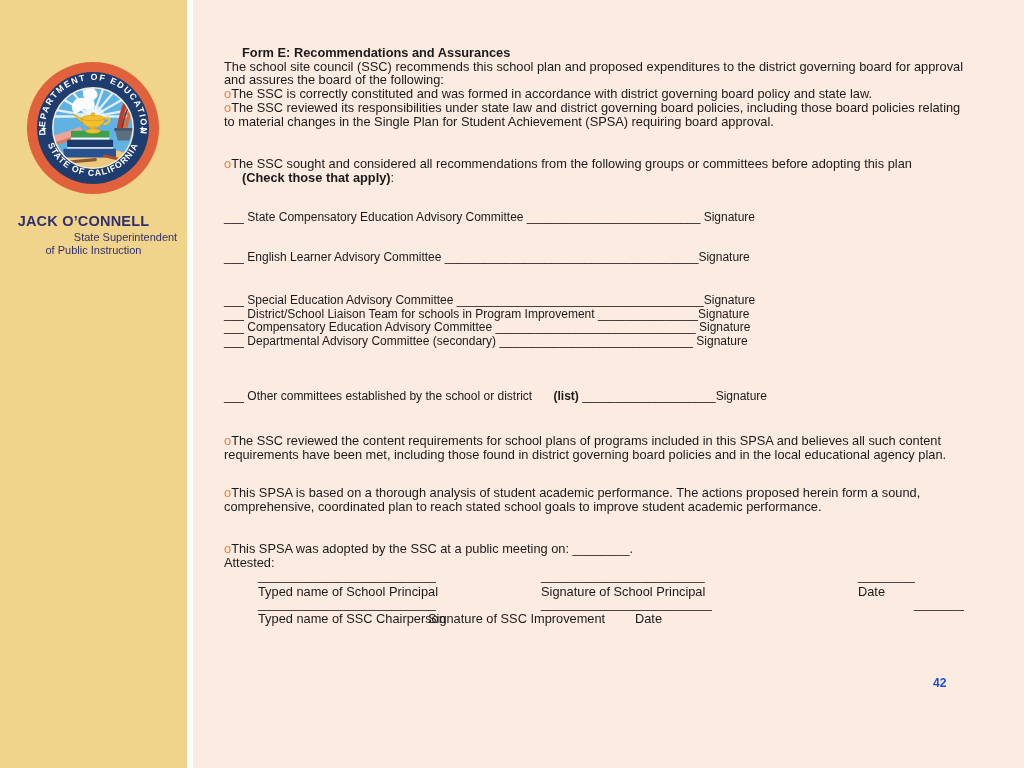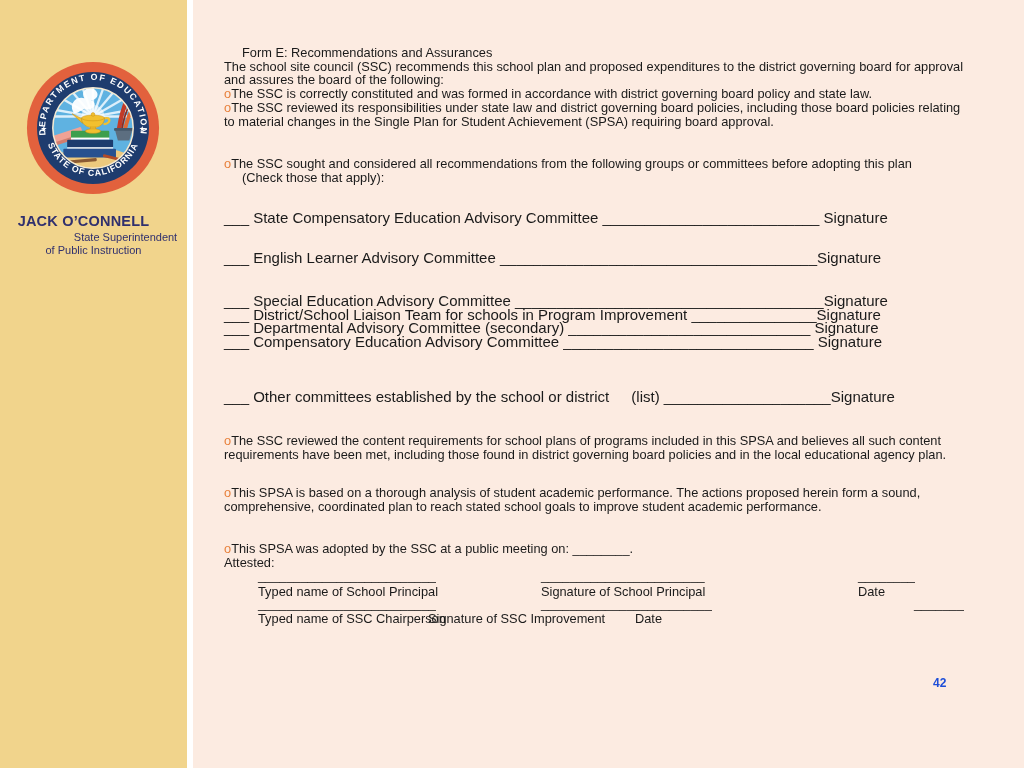--- a/index.html
+++ b/index.html
@@ -13,23 +13,23 @@
   .seal { position:absolute; left:26px; top:61px; width:134px; height:134px; }
   .sup-name {
     position:absolute; top:213px; left:0; width:167px; text-align:center;
     font-weight:bold; font-size:14.5px; line-height:16px; color:#30306E; letter-spacing:.2px;
   }
   .sup-title { position:absolute; left:0; width:187px; text-align:center; font-size:11px; line-height:13px; color:#30306E; }
   .t1 { top:231px;margin-left:32px; } .t2 { top:244px; }
 
   .content { position:absolute; left:224px; top:0; width:780px; height:768px; font-size:12.8px; line-height:13.7px; }
   .para { position:absolute; left:0; width:748px; }
-  .bold { font-weight:normal;padding-left:18px; }
+  .bold { font-weight:bold;padding-left:18px; }
   .bullet { color:#E8813C; }
-  .cline { font-size:15px; line-height:13.7px; white-space:nowrap; }
+  .cline { font-size:12px; line-height:13.7px; white-space:nowrap; }
   .abs { position:absolute; left:0; }
   .cgroup { position:absolute; left:0; }
   .sigrow { position:absolute; left:0; width:780px; height:14px; }
   .sigrow span { position:absolute; white-space:nowrap; }
   .c1 { left:0;margin-left:34px; } .c2 { left:307px;margin-left:10px; } .c3 { left:634px; }
   .b2 { left:204px; } .b3 { left:411px; } .bdate { left:642px;margin-left:48px; }
   .pagenum { position:absolute; left:933px; top:676px; font-size:12px; font-weight:bold; color:#1d4ed8; }
 </style>
 </head>
 <body>
@@ -143,22 +143,22 @@
       <span class="bullet">o</span><span>The SSC sought and considered all recommendations from the following groups or committees before adopting this plan </span><span class="bold">(Check those that apply)</span><span>:</span>
     </div>
 
     <div class="cline abs" style="top:211px">___ State Compensatory Education Advisory Committee __________________________ Signature</div>
 
     <div class="cline abs" style="top:251px">___ English Learner Advisory Committee ______________________________________Signature</div>
 
     <div class="cgroup" style="top:294px">
       <div class="cline">___ Special Education Advisory Committee _____________________________________Signature</div>
       <div class="cline">___ District/School Liaison Team for schools in Program Improvement _______________Signature</div>
+      <div class="cline">___ Compensatory Education Advisory Committee ______________________________ Signature</div>
       <div class="cline">___ Departmental Advisory Committee (secondary) _____________________________ Signature</div>
-      <div class="cline">___ Compensatory Education Advisory Committee ______________________________ Signature</div>
     </div>
 
     <div class="cline abs" style="top:390px">
       <span>___ Other committees established by the school or district </span><span class="bold">(list)</span><span> ____________________Signature</span>
     </div>
 
     <div class="para" style="top:434px">
       <span class="bullet">o</span><span>The SSC reviewed the content requirements for school plans of programs included in this SPSA and believes all such content requirements have been met, including those found in district governing board policies and in the local educational agency plan.</span>
     </div>
 

